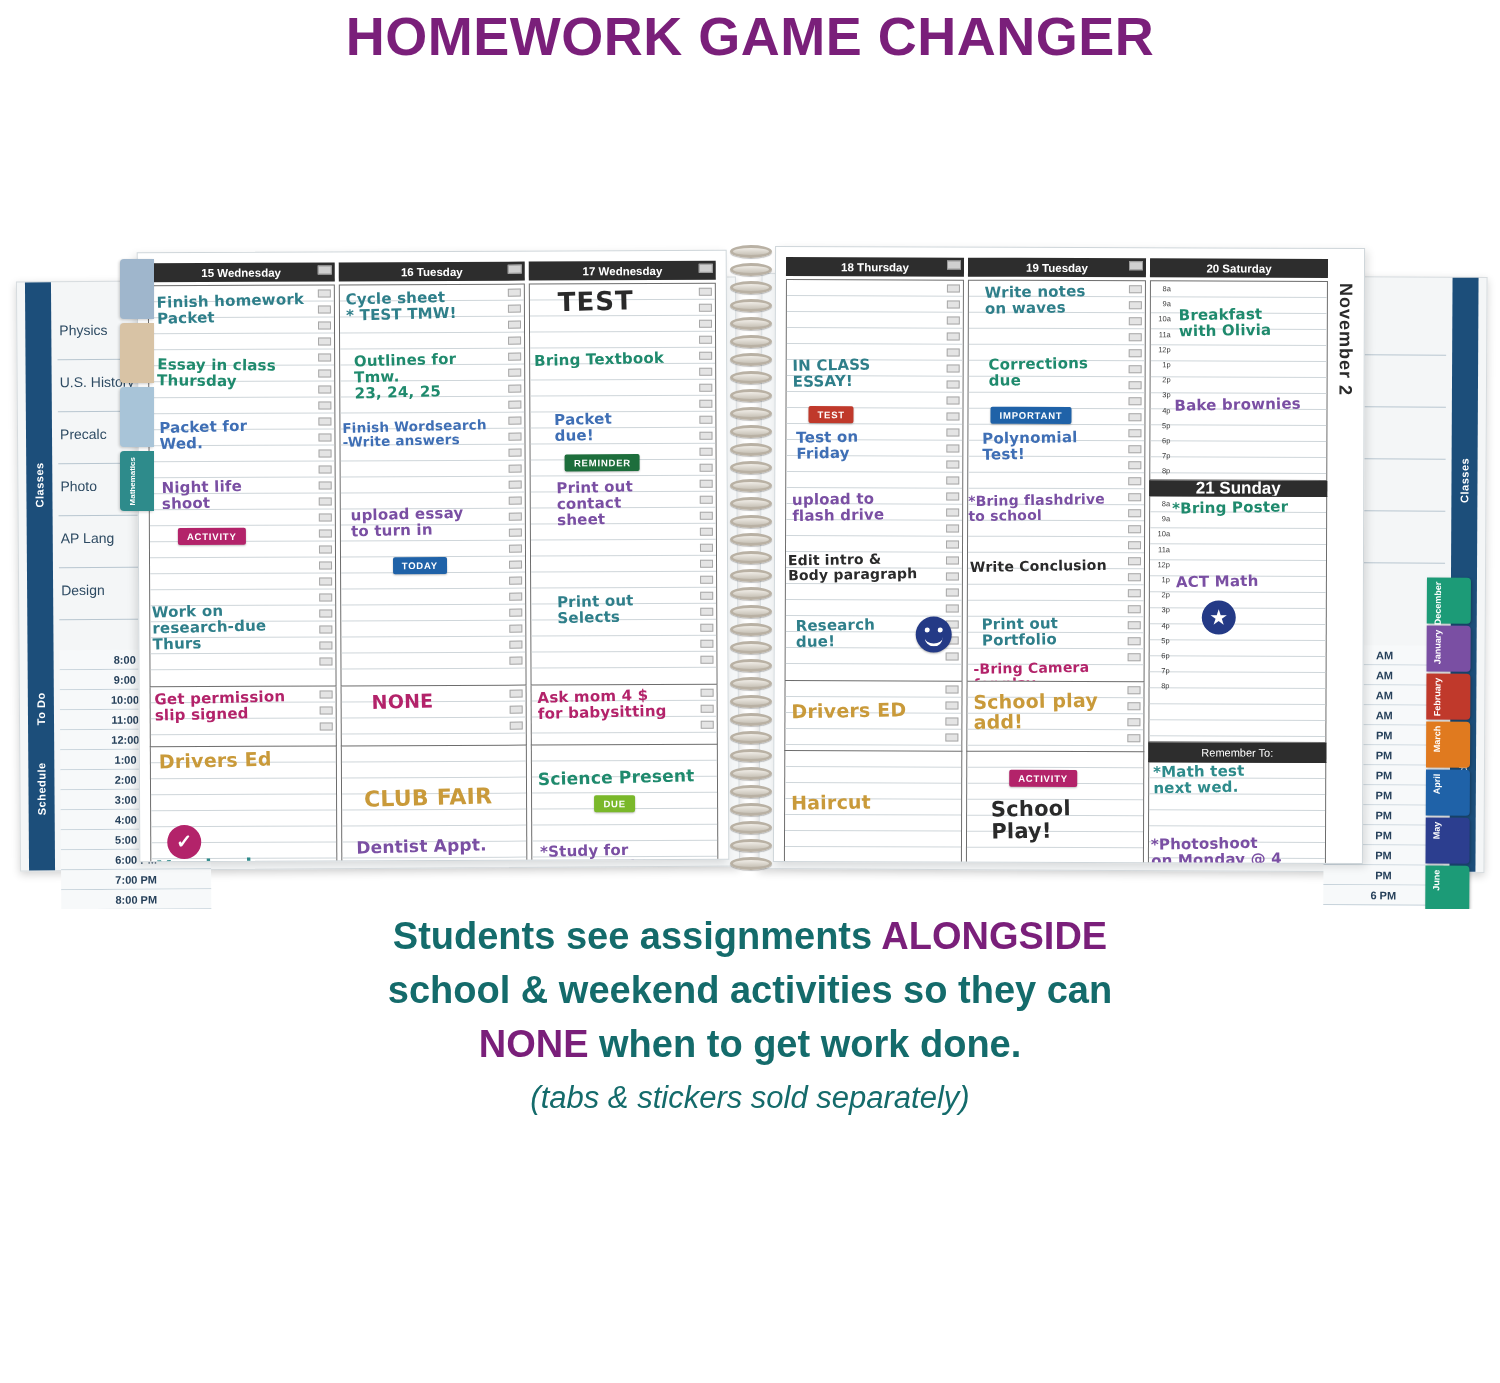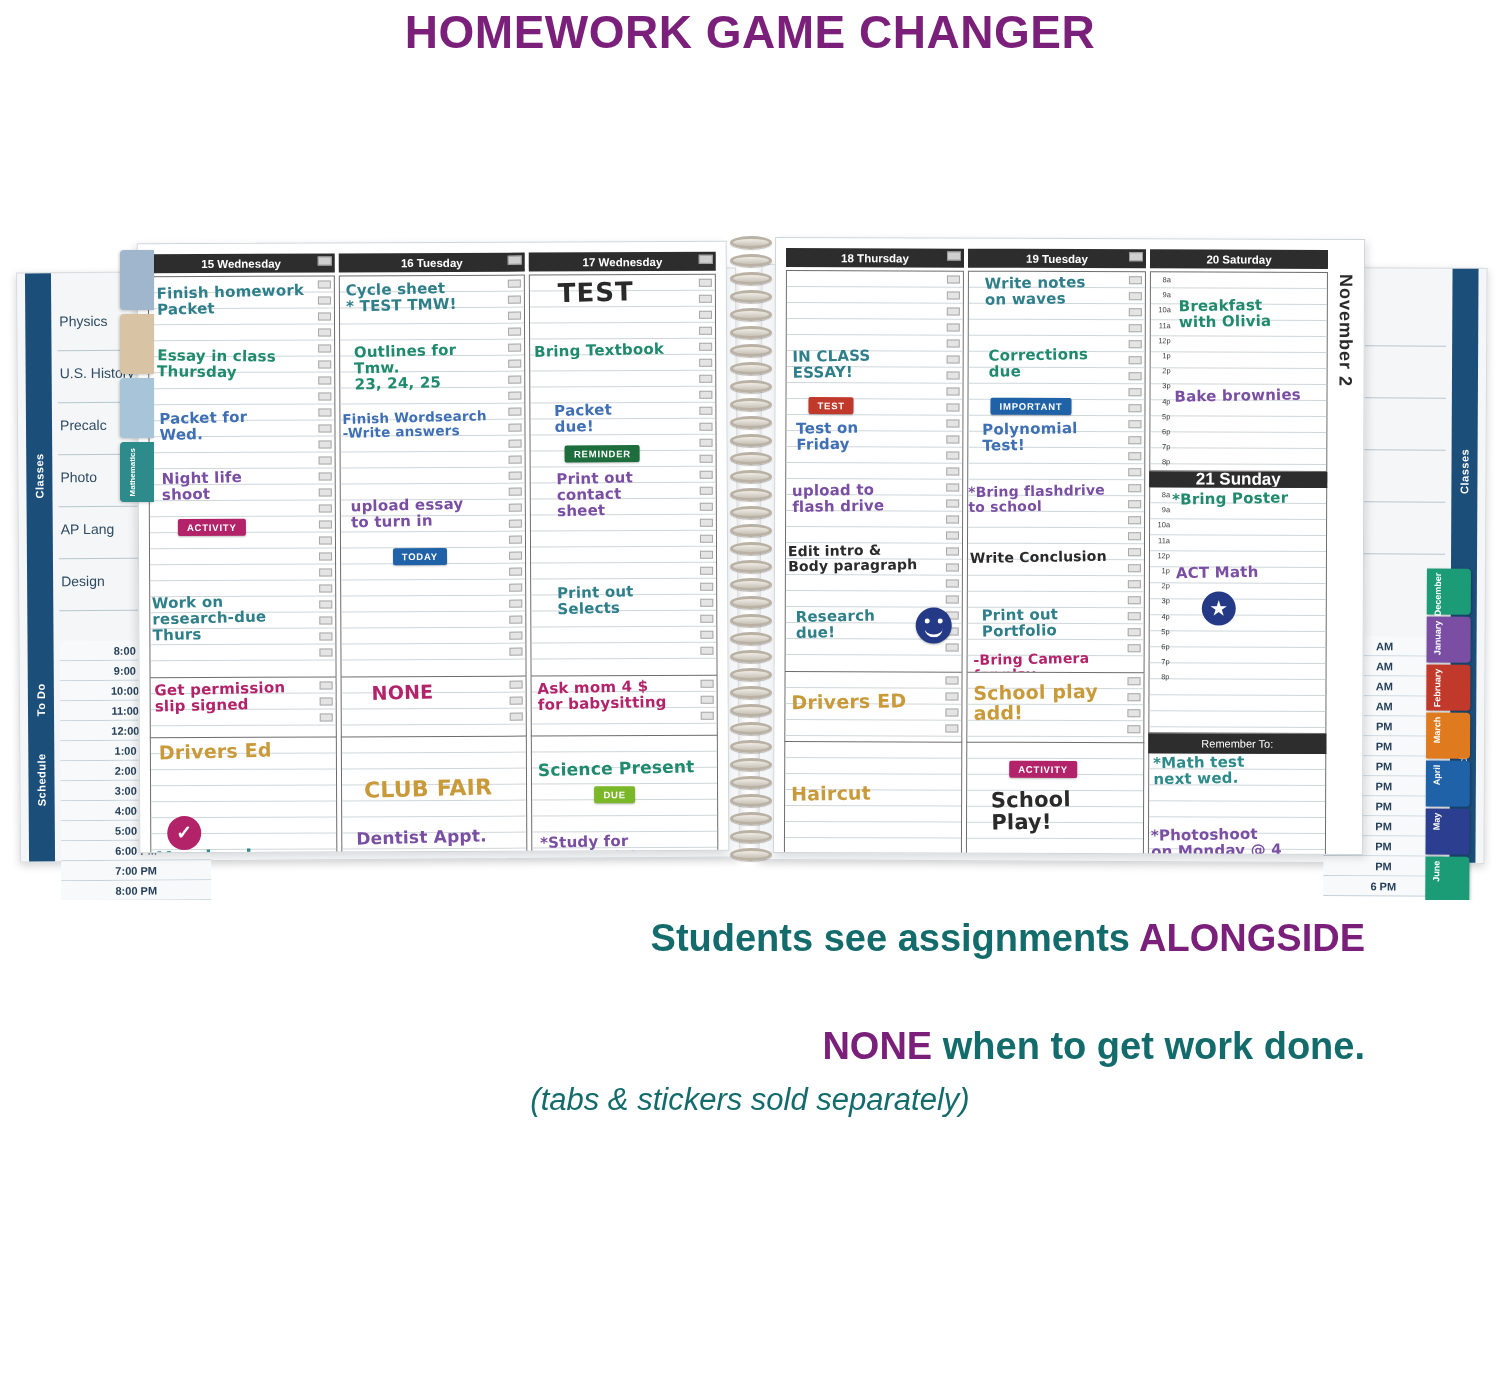--- a/index.html
+++ b/index.html
@@ -9,21 +9,21 @@
     background: #ffffff;
     font-family: "Liberation Sans", sans-serif;
     overflow: hidden;
     position: relative;
   }
 
   
   .headline {
     text-align: center;
     font-weight: bold;
-    font-size: 46px;
+    font-size: 54px;
     letter-spacing: 0.5px;
     color: #7a1f7a;
     padding-top: 8px;
     line-height: 1.05;
   }
 
   
   .photo {
     position: relative;
     width: 1500px;
@@ -311,22 +311,22 @@
   }
   .tab-l span {
     position: absolute; left: 8px; top: 6px;
     color: #fff; font-size: 8px; font-weight: bold;
     writing-mode: vertical-rl; transform: rotate(180deg);
   }
 
   
   .caption {
     width: 1230px;
-    margin: 12px auto 0 auto;
-    text-align: right;
+    margin: 1px auto 0 auto;
+    text-align: center;
     font-size: 38px;
     font-weight: bold;
     line-height: 1.42;
     color: #146b6b;
   }
   .caption .plum { color: #7a1f7a; }
   .subcaption {
     text-align: center;
     font-style: italic;
     font-size: 31px;
@@ -1208,16 +1208,16 @@
           </div>
         </div>
       </div>
     </div>
 
   </div>
 </div>
 
 <div class="caption">
   <span>Students see assignments </span><span class="plum">ALONGSIDE</span><br>
-  <br>
+  <span>school &amp; weekend activities so they can</span><br>
   <span class="plum">NONE</span><span> when to get work done.</span>
 </div>
 <div class="subcaption">(tabs &amp; stickers sold separately)</div>
 
 </body></html>

